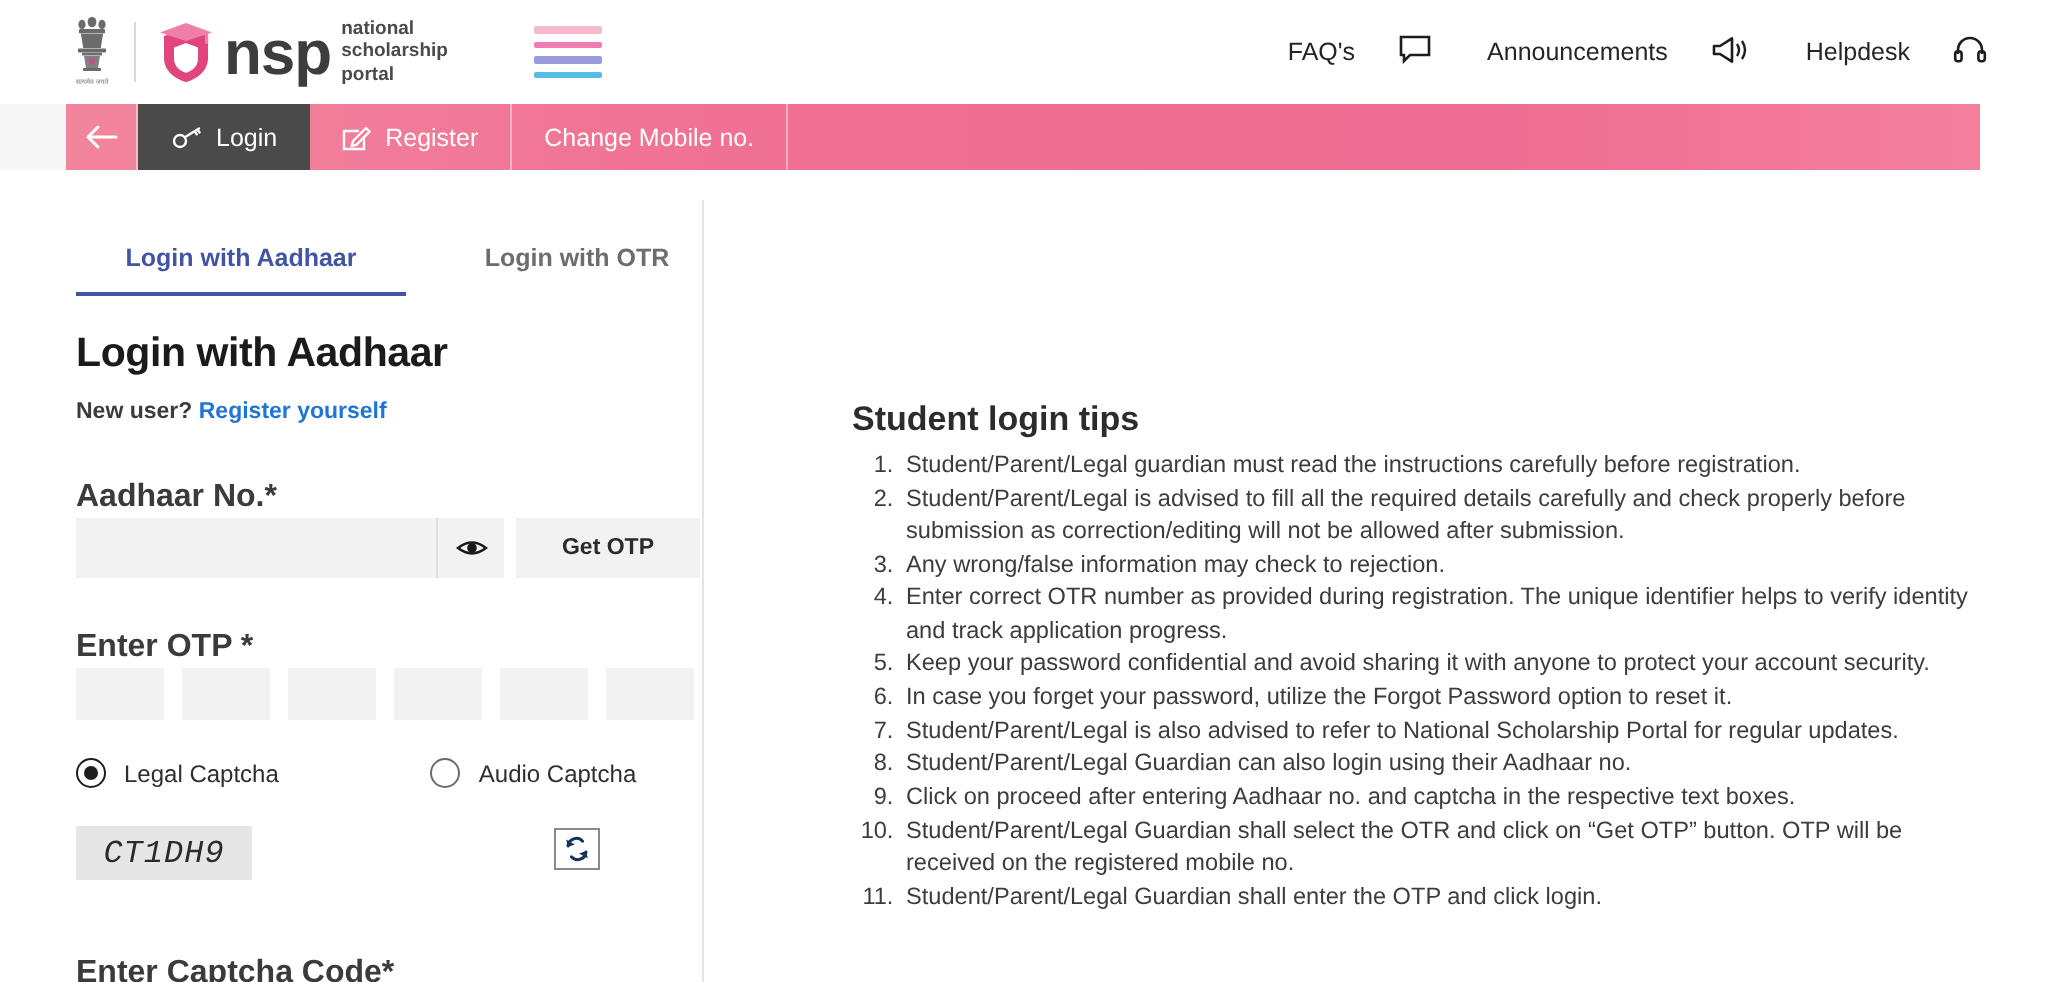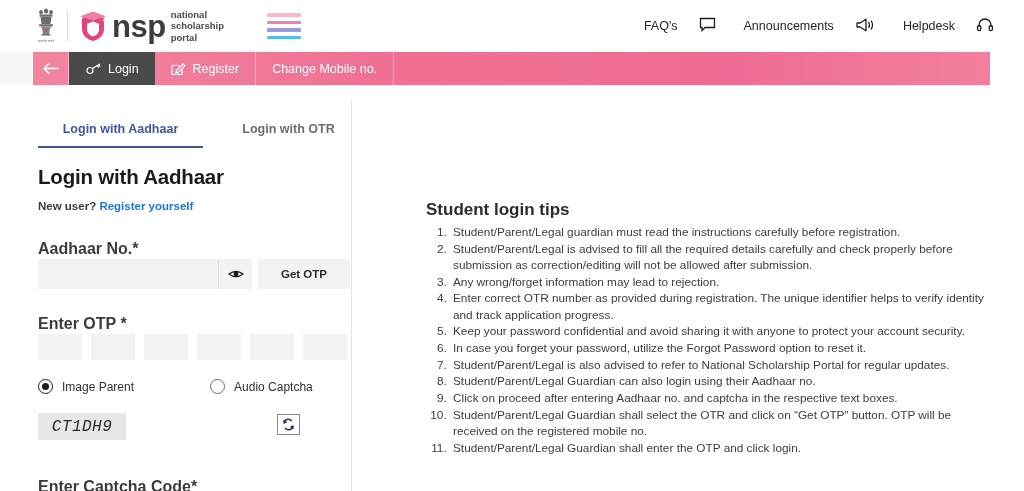--- a/index.html
+++ b/index.html
@@ -352,21 +352,21 @@
       <input class="otp-box" maxlength="1" value="" style="">
       <input class="otp-box" maxlength="1" value="" style="">
       <input class="otp-box" maxlength="1" value="" style="">
     </div>
 
     <div class="radio-row">
       <div class="radio-item">
         <span class="radio-outer on">
           <span class="radio-dot"></span>
         </span>
-        <span class="radio-label">Image Parent</span>
+        <span class="radio-label">Legal Captcha</span>
       </div>
       <div class="radio-item second">
         <span class="radio-outer"></span>
         <span class="radio-label">Audio Captcha</span>
       </div>
     </div>
 
     <div class="captcha-img">CT1DH9</div>
 
     <div class="captcha-refresh">
@@ -378,21 +378,21 @@
     </div>
 
     <div class="fld-label lbl-captcha">Enter Captcha Code*</div>
   </div>
 
   <div class="right">
     <div class="tips-title">Student login tips</div>
     <ol class="tips-list">
       <li>Student/Parent/Legal guardian must read the instructions carefully before registration.</li>
       <li>Student/Parent/Legal is advised to fill all the required details carefully and check properly before submission as correction/editing will not be allowed after submission.</li>
-      <li>Any wrong/forget information may lead to rejection.</li>
+      <li>Any wrong/false information may check to rejection.</li>
       <li>Enter correct OTR number as provided during registration. The unique identifier helps to verify identity and track application progress.</li>
       <li>Keep your password confidential and avoid sharing it with anyone to protect your account security.</li>
       <li>In case you forget your password, utilize the Forgot Password option to reset it.</li>
       <li>Student/Parent/Legal is also advised to refer to National Scholarship Portal for regular updates.</li>
       <li>Student/Parent/Legal Guardian can also login using their Aadhaar no.</li>
       <li>Click on proceed after entering Aadhaar no. and captcha in the respective text boxes.</li>
       <li>Student/Parent/Legal Guardian shall select the OTR and click on “Get OTP” button. OTP will be received on the registered mobile no.</li>
       <li>Student/Parent/Legal Guardian shall enter the OTP and click login.</li>
     </ol>
   </div>

